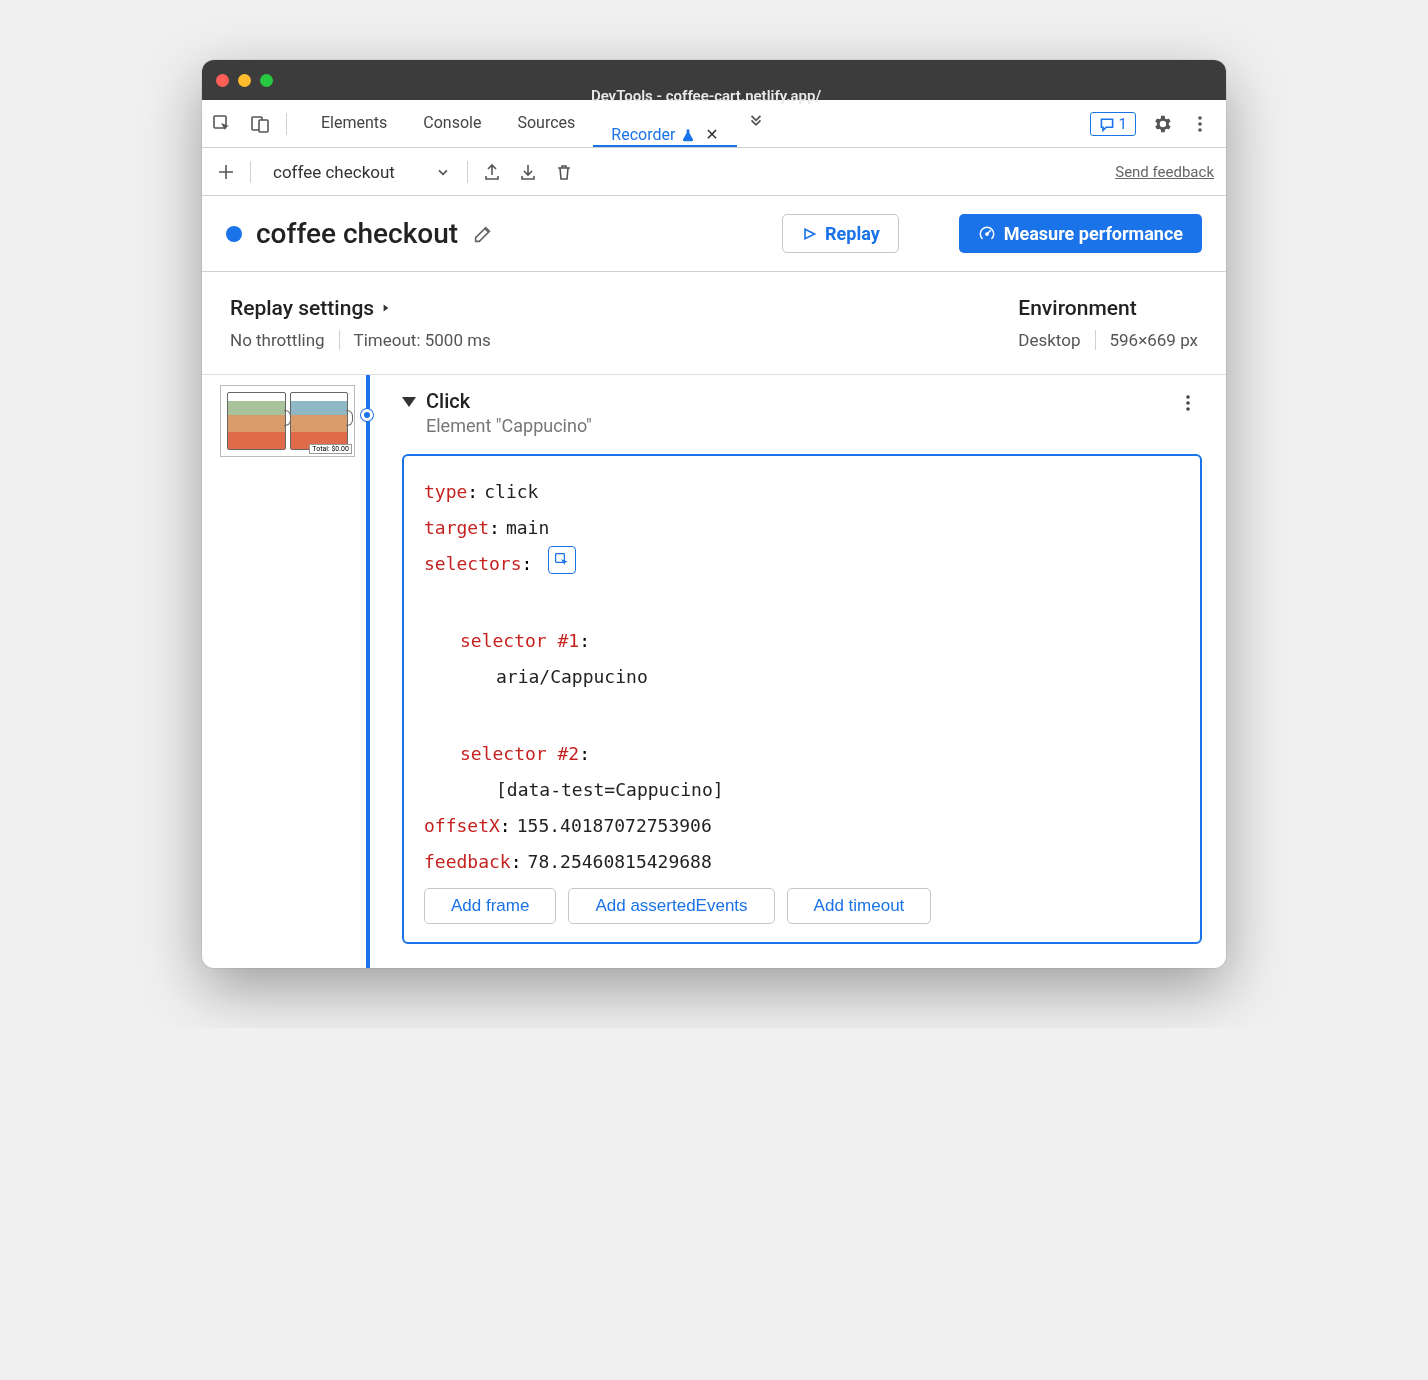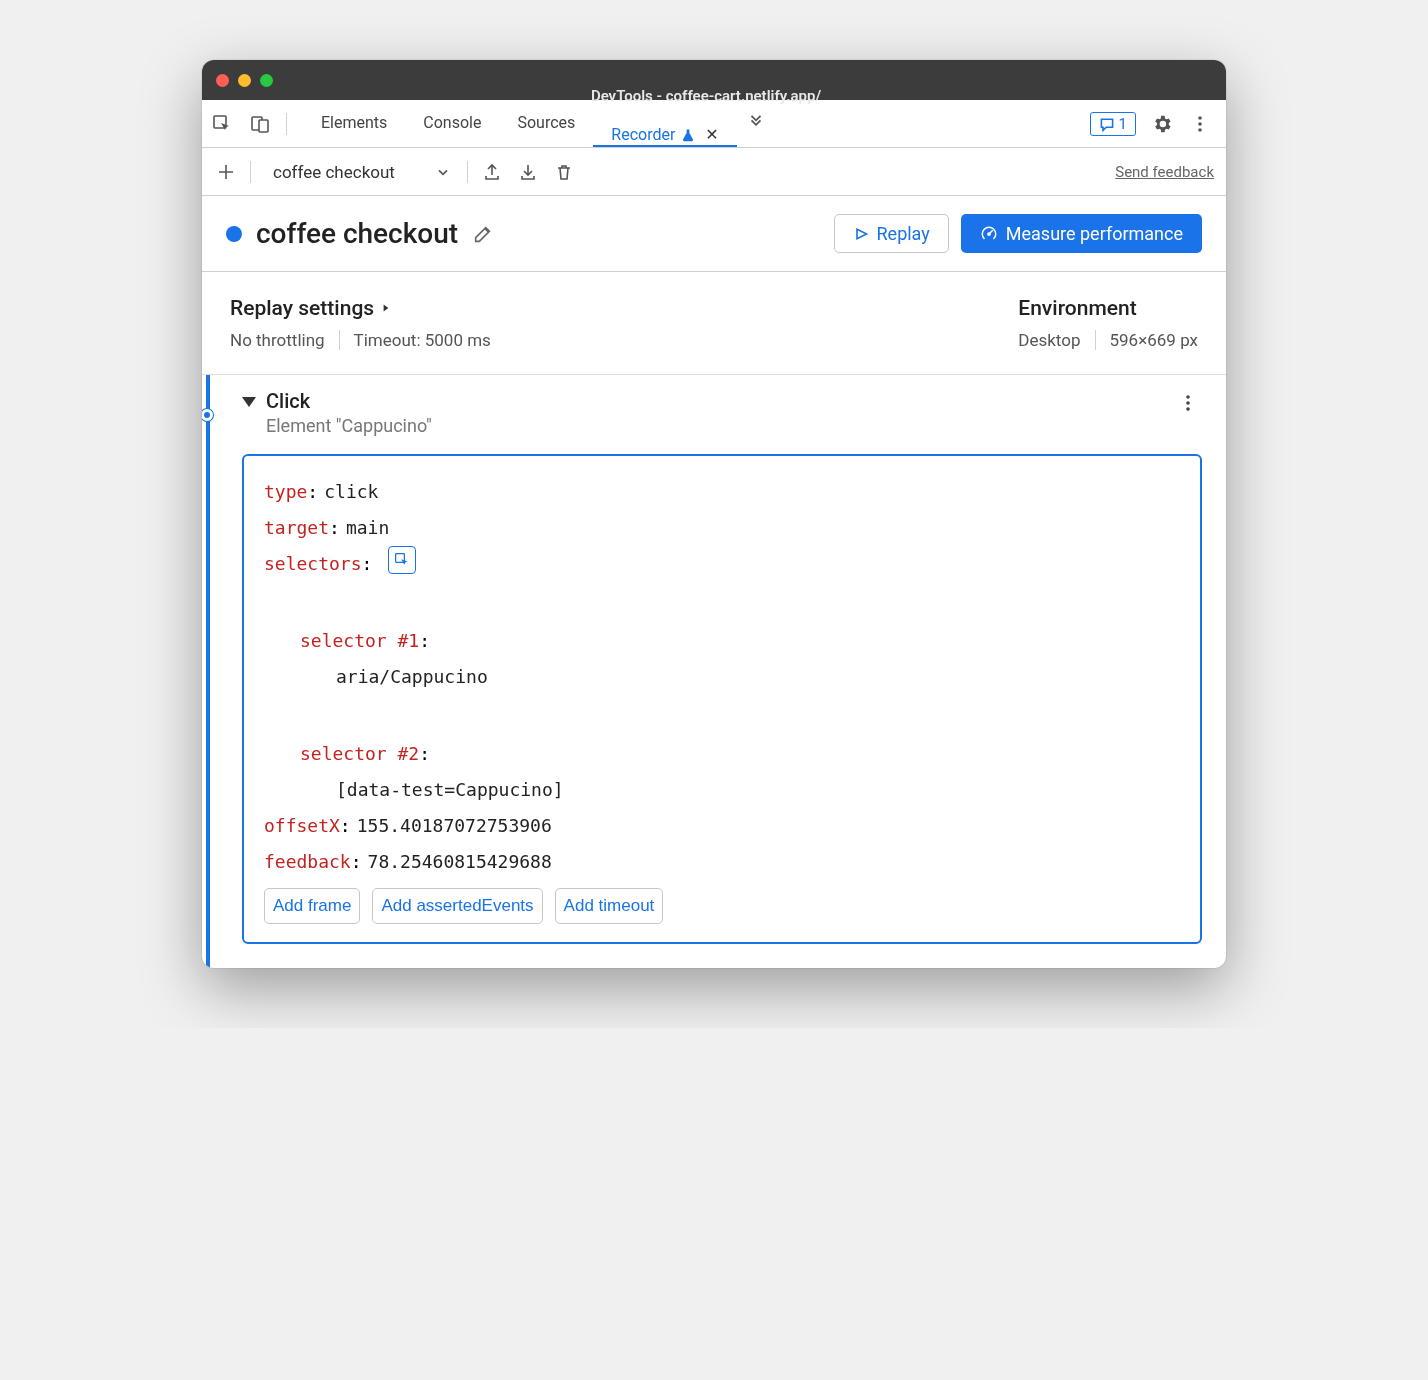--- a/index.html
+++ b/index.html
@@ -77,26 +77,26 @@
   display: flex; align-items: center;
   padding: 18px 24px; gap: 14px;
   border-bottom: 1px solid #d0d0d0;
 }
 .rec-dot { width: 16px; height: 16px; border-radius: 50%; background: #1a73e8; }
 .header-title { font-size: 28px; font-weight: 500; color: #222; }
 .edit-icon { color: #666; width: 22px; height: 22px; }
 .header-buttons { margin-left: auto; display: flex; gap: 12px; }
 .btn {
   display: flex; align-items: center; gap: 8px;
-  font-size: 18px; font-weight: 400;
+  font-size: 18px; font-weight: 700;
   padding: 8px 18px; border-radius: 5px; cursor: pointer;
   border: 1px solid transparent;
 }
 .btn-outline { border-color: #c6c6c6; color: #1a73e8; background: #fff; }
-.btn-primary { background: #1a73e8; color: #fff; }
+.btn-primary { background: #1a73e8; color: #fff; margin-left: 48px; }
 .settings {
   display: flex; padding: 24px 28px;
   border-bottom: 1px solid #e0e0e0;
 }
 .settings-left, .settings-right { display: flex; flex-direction: column; gap: 10px; }
 .settings-right { margin-left: auto; }
 .settings-title {
   font-size: 21px; font-weight: 500; color: #222;
   display: flex; align-items: center; gap: 6px;
 }
@@ -167,21 +167,21 @@
 .picker {
   display: inline-flex; align-items: center; justify-content: center;
   width: 28px; height: 28px; border: 1px solid #1a73e8; border-radius: 4px;
   margin-left: 10px; color: #1a73e8;
 }
 .indent1 { padding-left: 36px; margin-top: 41px; }
 .indent2 { padding-left: 72px; }
 .action-buttons { display: flex; gap: 12px; margin-top: 8px; }
 .sm-btn {
   border: 1px solid #c6c6c6; background: #fff; border-radius: 5px;
-  padding: 7px 8px; color: #1a73e8; font-size: 17px; font-weight: 500;
+  padding: 7px 26px; color: #1a73e8; font-size: 17px; font-weight: 500;
   font-family: -apple-system, sans-serif; cursor: pointer;
 }
 svg { display: block; }
 </style>
 </head>
 <body>
 
 <div class="window">
 
   <div class="titlebar">
@@ -330,20 +330,35 @@
       </div>
       <div class="settings-row">
         <span>Desktop</span>
         <div class="vr"></div>
         <span>596×669 px</span>
       </div>
     </div>
   </div>
 
   <div class="timeline-area">
+    <div class="thumb-col">
+      <div class="thumb">
+        <div class="cup">
+          <div class="layer l2"></div>
+            <div class="layer l1"></div>
+            <div class="layer l3"></div>
+        </div>
+        <div class="cup cup2">
+          <div class="layer lt"></div>
+            <div class="layer l1"></div>
+            <div class="layer l3"></div>
+        </div>
+        <div class="pricebadge">Total: $0.00</div>
+      </div>
+    </div>
     <div class="rail">
       <div class="rail-dot"></div>
     </div>
     <div class="step-content">
       <div class="step-head">
         <div class="caret-down"></div>
         <div>
           <div class="step-title">Click</div>
           <div class="step-sub">Element "Cappucino"</div>
         </div>

